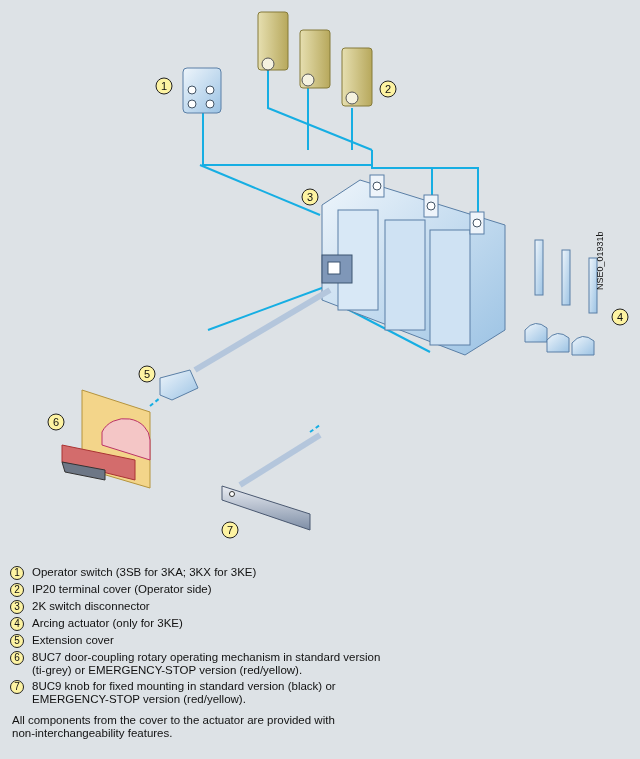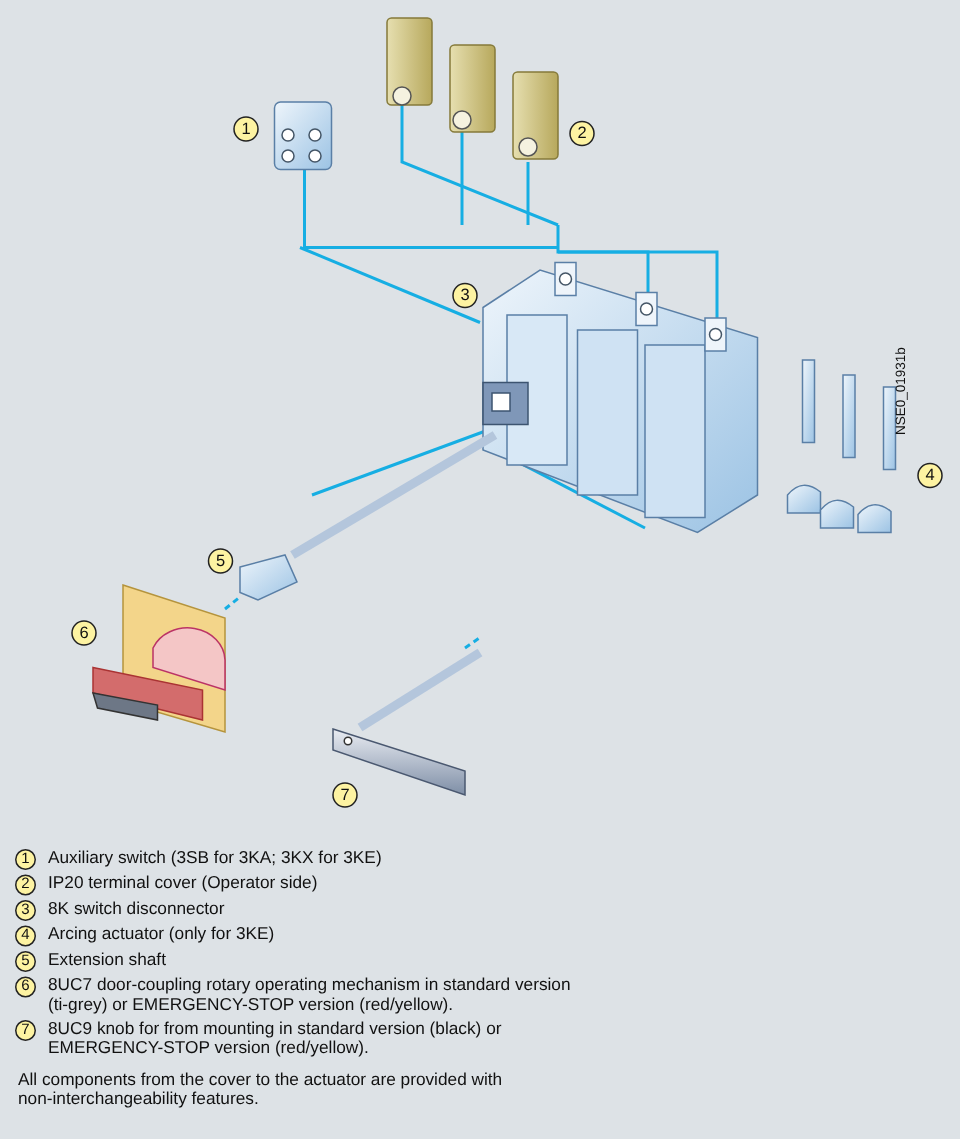--- a/index.html
+++ b/index.html
@@ -149,44 +149,44 @@
   </g>
   <g>
     <circle class="callout-circle" cx="230" cy="530" r="8"></circle>
     <text class="callout-text" x="230" y="530">7</text>
   </g>
 </svg>
 
 <div id="legend">
   <div class="legend-item">
     <span class="legend-num">1</span>
-    <span class="legend-text">Auxiliary switch (3SB for 3KA; 3KX for 3KE)</span>
+    <span class="legend-text">Operator switch (3SB for 3KA; 3KX for 3KE)</span>
   </div>
   <div class="legend-item">
     <span class="legend-num">2</span>
     <span class="legend-text">IP20 terminal cover (Operator side)</span>
   </div>
   <div class="legend-item">
     <span class="legend-num">3</span>
-    <span class="legend-text">8K switch disconnector</span>
+    <span class="legend-text">2K switch disconnector</span>
   </div>
   <div class="legend-item">
     <span class="legend-num">4</span>
     <span class="legend-text">Arcing actuator (only for 3KE)</span>
   </div>
   <div class="legend-item">
     <span class="legend-num">5</span>
-    <span class="legend-text">Extension shaft</span>
+    <span class="legend-text">Extension cover</span>
   </div>
   <div class="legend-item">
     <span class="legend-num">6</span>
     <span class="legend-text">8UC7 door-coupling rotary operating mechanism in standard version
 (ti-grey) or EMERGENCY-STOP version (red/yellow).</span>
   </div>
   <div class="legend-item">
     <span class="legend-num">7</span>
-    <span class="legend-text">8UC9 knob for from mounting in standard version (black) or
+    <span class="legend-text">8UC9 knob for fixed mounting in standard version (black) or
 EMERGENCY-STOP version (red/yellow).</span>
   </div>
 </div>
 
 <div id="footnote">All components from the cover to the actuator are provided with
 non-interchangeability features.</div>
 
 </body></html>

